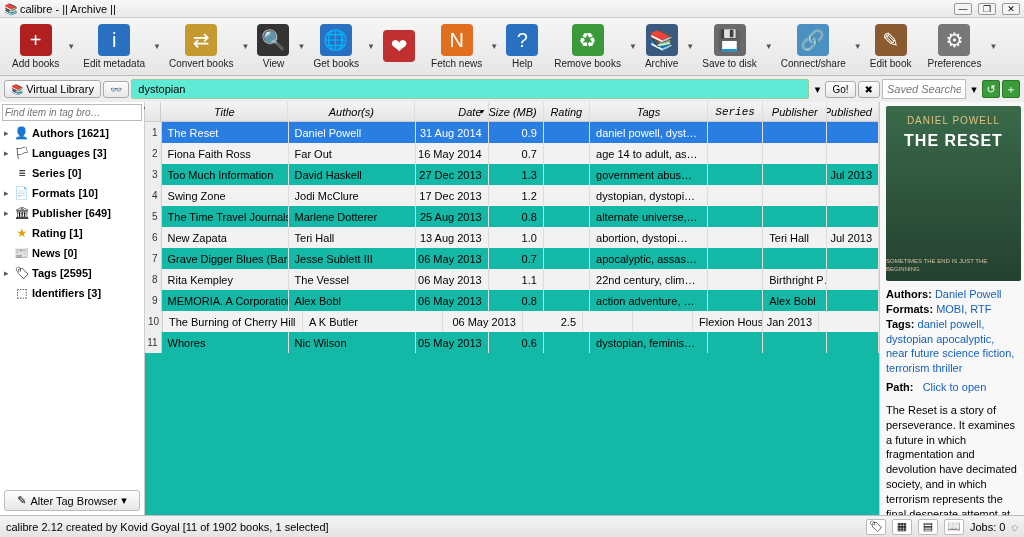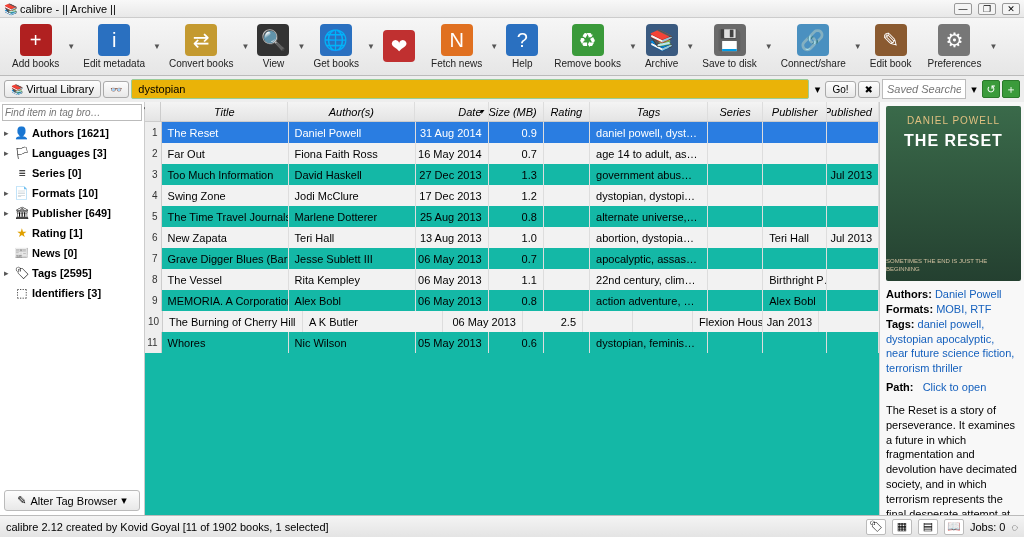--- a/index.html
+++ b/index.html
@@ -8,21 +8,21 @@
 .titlebar .icon { width: 12px; height: 12px; margin-right: 4px; }
 .titlebar .buttons { margin-left: auto; display: flex; gap: 6px; }
 .titlebar .buttons span { width: 18px; height: 12px; border: 1px solid #999; border-radius: 2px; background: #f4f4f4; display:flex;align-items:center;justify-content:center;font-size:9px;}
 .toolbar { height: 58px; background: linear-gradient(#f6f6f6,#e6e6e6); display: flex; padding: 2px 4px; border-bottom: 1px solid #bbb; }
 .tbtn { display: flex; flex-direction: column; align-items: center; justify-content: center; padding: 2px 8px; cursor: pointer; }
 .tbtn .ico { width: 32px; height: 32px; border-radius: 4px; display:flex;align-items:center;justify-content:center;font-size:20px;color:#fff;}
 .tbtn .lbl { margin-top: 2px; color: #222; font-size: 10px; }
 .drop { width: 8px; display:flex;align-items:center;justify-content:center;color:#555;font-size:8px;cursor:pointer;}
 .searchrow { height: 26px; display: flex; align-items: center; padding: 2px 4px; gap: 2px; background:#eee; }
 .btnsm { border:1px solid #aaa; background:linear-gradient(#fdfdfd,#e8e8e8); padding:2px 6px; border-radius:3px; cursor:pointer; font-size:10px; }
-.searchrow input.main { flex:1; height:20px; padding:2px 6px; background:#eab308; border:1px solid #9c9; border-radius:2px; }
+.searchrow input.main { flex:1; height:20px; padding:2px 6px; background:#5eead4; border:1px solid #9c9; border-radius:2px; }
 .searchrow input.saved { width:84px; height:20px; padding:2px 4px; border:1px solid #bbb; background:#fff; color:#888; font-style:italic; }
 .content { flex:1; display:flex; overflow:hidden; }
 .sidebar { width:145px; background:#fff; border-right:1px solid #ccc; display:flex; flex-direction:column; }
 .sbtop { display:flex; padding:2px; gap:2px; }
 .sbtop input { flex:1; border:1px solid #bbb; padding:2px; font-size:10px; color:#888; font-style:italic;}
 .sblist { flex:1; overflow:auto; }
 .sbitem { display:flex; align-items:center; padding:3px 4px; cursor:pointer; }
 .sbitem .exp { width:10px; font-size:9px; color:#555; }
 .sbitem .ic { width:16px; text-align:center; font-size:12px; }
 .sbitem .tx { flex:1; padding-left:2px;font-weight:bold; }
@@ -32,21 +32,21 @@
 .ghead { display:flex; background:linear-gradient(#f4f4f4,#e4e4e4); border-bottom:1px solid #ccc; height:20px; }
 .ghead .c, .grow .c { border-right:1px solid #ddd; padding:2px 6px; overflow:hidden; white-space:nowrap; text-overflow:ellipsis; display:flex;align-items:center;}
 .ghead .c { font-style:italic; justify-content:center; position:relative;}
 .ghead .c .sort{position:absolute;right:4px;font-size:8px;}
 .gbody { flex:1; overflow:auto; }
 .grow { display:flex; height:21px; }
 .grow:nth-child(even){ background:#f2f2f2; }
 .grow.sel { background:#2a7de1; color:#fff; }
 .grow .no { width:18px; text-align:right; padding-right:3px; background:#eee; border-right:1px solid #ccc; color:#333; display:flex;align-items:center;justify-content:flex-end;font-size:10px;}
 .grow.sel .no{background:#eee;color:#333;}
-.c.title{width:140px;} .c.author{width:140px;} .c.date{width:80px;justify-content:flex-end;} .c.size{width:60px;justify-content:flex-end;} .c.rating{width:50px;} .c.tags{width:130px;} .c.series{width:60px;} .c.pub{width:70px;} .c.pubd{width:56px;justify-content:flex-end;}
+.c.title{width:140px;} .c.author{width:140px;} .c.date{width:80px;justify-content:flex-end;} .c.size{width:60px;justify-content:flex-end;} .c.rating{width:50px;} .c.tags{width:130px;} .c.series{width:60px;font-family:Liberation Mono, monospace;} .c.pub{width:70px;} .c.pubd{width:56px;justify-content:flex-end;}
 .details { width:145px; background:#f8f8f8; border-left:1px solid #ccc; padding:4px 6px; overflow:auto; font-size:10px; line-height:1.35;}
 .details .cover { width:135px; height:175px; background:linear-gradient(#3a6a4a,#244030); border-radius:2px; margin-bottom:6px; color:#fff; display:flex;flex-direction:column;align-items:center;padding:8px 4px;position:relative;}
 .details .cover .au{font-size:10px;letter-spacing:1px;color:#e0c080;}
 .details .cover .ti{font-size:16px;font-weight:bold;letter-spacing:1px;margin-top:2px;}
 .details .cover .sub{position:absolute;bottom:8px;font-size:6px;color:#d0c0a0;}
 .details b{font-weight:bold;}
 .details a{color:#1560bd;text-decoration:none;}
 .statusbar { height:22px; background:linear-gradient(#f4f4f4,#e4e4e4); border-top:1px solid #bbb; display:flex; align-items:center; padding:0 6px; font-size:10px;}
 .statusbar .right{margin-left:auto;display:flex;align-items:center;gap:6px;}
 .statusbar .sbtn{border:1px solid #bbb;background:#fff;width:20px;height:16px;display:flex;align-items:center;justify-content:center;border-radius:2px;cursor:pointer;font-size:11px;}
@@ -231,22 +231,22 @@
           <div class="c date">31 Aug 2014</div>
           <div class="c size">0.9</div>
           <div class="c rating"></div>
           <div class="c tags">daniel powell, dyst…</div>
           <div class="c series"></div>
           <div class="c pub"></div>
           <div class="c pubd"></div>
         </div>
         <div class="grow">
           <div class="no">2</div>
+          <div class="c author">Fiona Faith Ross</div>
           <div class="c title">Far Out</div>
-          <div class="c author">Fiona Faith Ross</div>
           <div class="c date">16 May 2014</div>
           <div class="c size">0.7</div>
           <div class="c rating"></div>
           <div class="c tags">age 14 to adult, as…</div>
           <div class="c series"></div>
           <div class="c pub"></div>
           <div class="c pubd"></div>
         </div>
         <div class="grow">
           <div class="no">3</div>
@@ -284,41 +284,41 @@
           <div class="c pub"></div>
           <div class="c pubd"></div>
         </div>
         <div class="grow">
           <div class="no">6</div>
           <div class="c title">New Zapata</div>
           <div class="c author">Teri Hall</div>
           <div class="c date">13 Aug 2013</div>
           <div class="c size">1.0</div>
           <div class="c rating"></div>
-          <div class="c tags">abortion, dystopia…</div>
+          <div class="c tags">abortion, dystopi…</div>
           <div class="c series"></div>
           <div class="c pub">Teri Hall</div>
           <div class="c pubd">Jul 2013</div>
         </div>
         <div class="grow">
           <div class="no">7</div>
           <div class="c title">Grave Digger Blues (Bare Bones Edi…</div>
           <div class="c author">Jesse Sublett III</div>
           <div class="c date">06 May 2013</div>
           <div class="c size">0.7</div>
           <div class="c rating"></div>
           <div class="c tags">apocalyptic, assas…</div>
           <div class="c series"></div>
           <div class="c pub"></div>
           <div class="c pubd"></div>
         </div>
         <div class="grow">
           <div class="no">8</div>
+          <div class="c author">Rita Kempley</div>
           <div class="c title">The Vessel</div>
-          <div class="c author">Rita Kempley</div>
           <div class="c date">06 May 2013</div>
           <div class="c size">1.1</div>
           <div class="c rating"></div>
           <div class="c tags">22nd century, clim…</div>
           <div class="c series"></div>
           <div class="c pub">Birthright P…</div>
           <div class="c pubd"></div>
         </div>
         <div class="grow">
           <div class="no">9</div>

